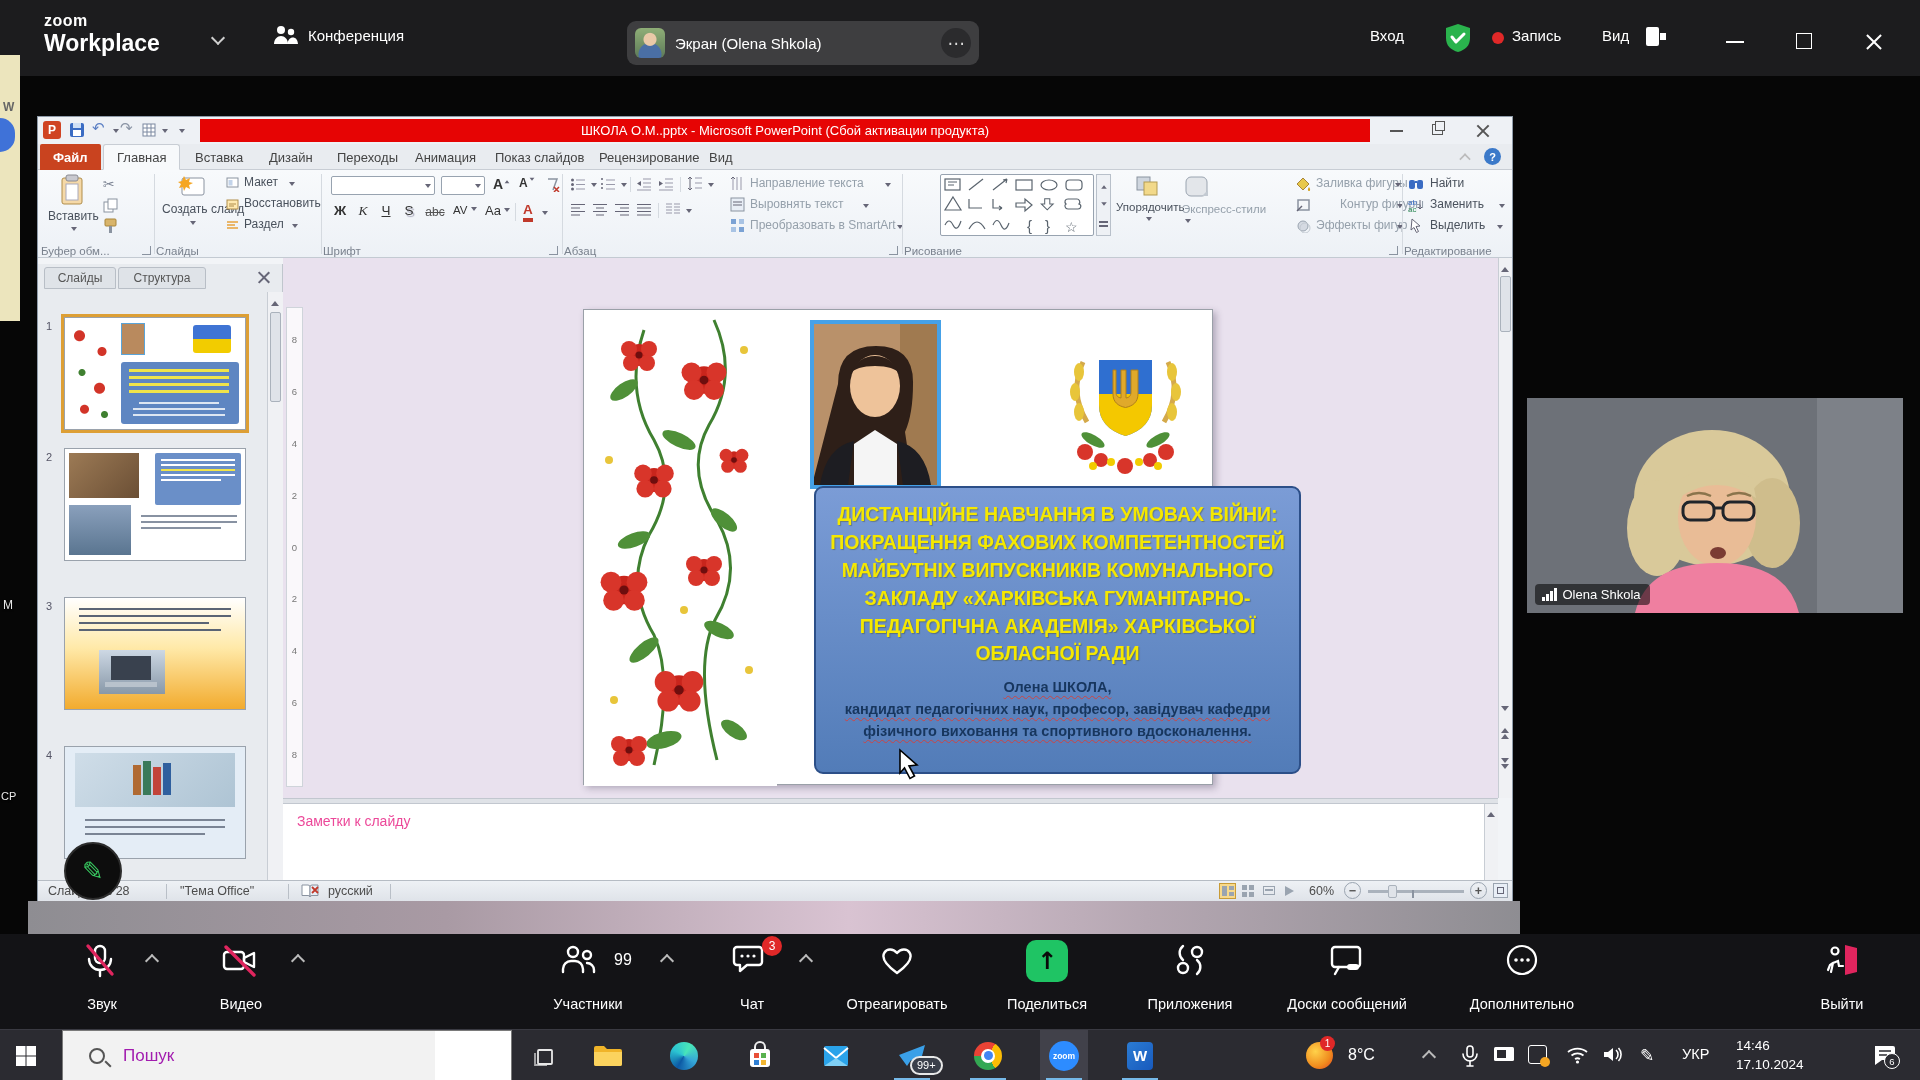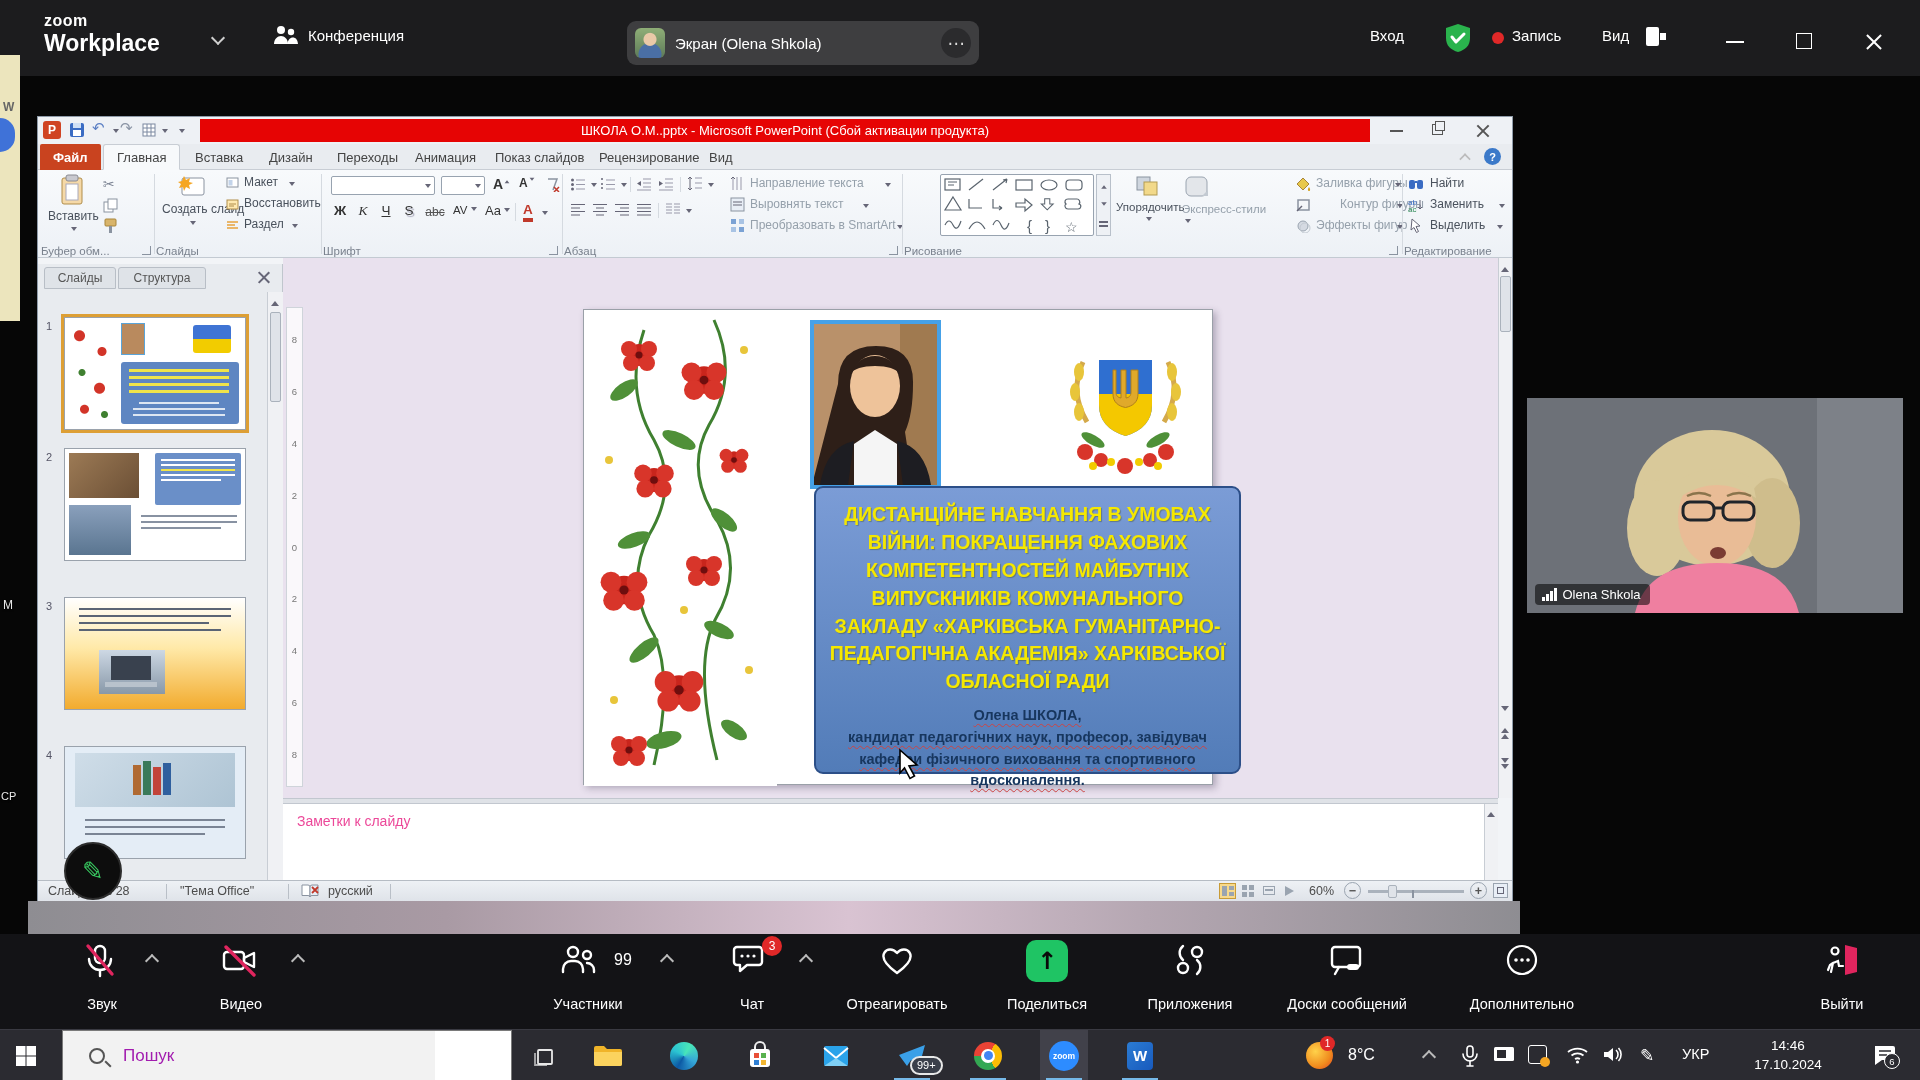--- a/index.html
+++ b/index.html
@@ -47,21 +47,21 @@
 .ptab{position:absolute;top:3px;height:22px;font-size:12px;color:#555;display:flex;align-items:center;justify-content:center;border:1px solid #b8bec6;border-radius:3px 3px 0 0;background:#dfe3e8}
 .thumb{position:absolute;left:26px;width:182px;background:#fff;border:1px solid #9aa2ac}
 .thumb.sel{outline:3px solid #dd9f35}
 .tnum{position:absolute;left:8px;font-size:11px;color:#556}
 .tline{position:absolute;background:#5a6475;height:2px}
 
 .editbg{left:245px;top:141px;width:1215px;height:540px;background:#e9e1ee}
 .hruler{left:543px;top:159px;width:920px;height:18px;background:#faf8fb;border:1px solid #cfd4da;color:#777;font-size:9.5px;text-align:center;line-height:17px;word-spacing:21px;overflow:hidden}
 .vruler{left:248px;top:190px;width:17px;height:480px;background:#faf8fb;border:1px solid #cfd4da;color:#777;font-size:9.5px;display:flex;flex-direction:column;justify-content:space-between;align-items:center;padding:26px 0}
 .slide{left:545px;top:192px;width:630px;height:476px;background:#fff;border:1px solid #9aa0a8;box-shadow:3px 3px 7px rgba(40,30,60,.3)}
-.bluebox{position:absolute;left:230px;top:176px;width:427px;height:288px;border-radius:9px;border:2px solid #2c4f88;background:linear-gradient(180deg,#7b9cd6,#527cb8);padding:13px 8px}
+.bluebox{position:absolute;left:230px;top:176px;width:487px;height:288px;border-radius:9px;border:2px solid #2c4f88;background:linear-gradient(180deg,#7b9cd6,#527cb8);padding:13px 8px}
 .stitle{color:#f5e800;font-weight:bold;font-size:19.5px;line-height:1.43;text-align:center;text-shadow:1px 1px 1px rgba(60,60,0,.35)}
 .sauthor{color:#17365e;font-weight:bold;font-size:14.5px;line-height:1.5;text-align:center;margin-top:9px;text-decoration:underline wavy #c44;text-decoration-thickness:1px;text-underline-offset:3px}
 .pframe{position:absolute;left:226px;top:10px;width:131px;height:169px;border:4px solid #45a1e8;background:#caa36b}
 
 .splitter{left:245px;top:681px;width:1215px;height:6px;background:#dfe2e7;border-top:1px solid #c2c7cf;border-bottom:1px solid #c2c7cf}
 .notes{left:245px;top:687px;width:1215px;height:76px;background:#fff}
 .sbar{left:0;top:763px;width:1474px;height:21px;background:linear-gradient(#eef1f5,#dfe3e9);border-top:1px solid #b6bcc4;font-size:12.5px;color:#4c4c4c}
 .ssep{position:absolute;top:3px;width:1px;height:15px;background:#b9bfc7}
 .scrollv{background:#f0f1f4;border-left:1px solid #c8cdd4}
 .sthumb{background:#dfe3e9;border:1px solid #aab2bc;border-radius:2px}
@@ -1002,21 +1002,21 @@
         <path d="M9 14a5 5 0 0 1 5 0"></path>
       </g>
       <circle cx="11.5" cy="17" r="1.6" fill="#fff"></circle>
     </svg>
   <svg class="ab trayic" style="left:1602px" width="23" height="19" viewBox="0 0 23 19">
       <path d="M2 7v5h4l5 4V3L6 7z" fill="#fff"></path>
       <path d="M14 5a6 6 0 0 1 0 9M16.5 3a9.5 9.5 0 0 1 0 13" stroke="#fff" stroke-width="1.6" fill="none"></path>
     </svg>
   <span class="ab glyph wtxt" style="left:1640px;top:15px;font-size:17px">✎</span>
   <span class="ab wtxt" style="left:1682px;top:16px;font-size:14.5px">УКР</span>
-  <div class="ab wtxt" style="left:1736px;top:7px;width:104px;text-align:center;font-size:13.5px;line-height:1.4">
+  <div class="ab wtxt" style="left:1736px;top:7px;width:104px;font-size:13.5px;line-height:1.4">
     <div>14:46</div>
     <div>17.10.2024</div>
   </div>
   <div class="ab" style="left:1872px;top:13px">
     <svg width="26" height="24" viewBox="0 0 26 24">
         <path d="M3 3h18a2 2 0 0 1 2 2v10a2 2 0 0 1-2 2H10l-7 5z" fill="#fff"></path>
         <path d="M7 8h12M7 12h8" stroke="#2b2b31" stroke-width="1.6"></path>
       </svg>
     <div class="ab ctr" style="left:12px;top:10px;width:16px;height:16px;border-radius:50%;background:#2b2b31;border:1.5px solid #fff;color:#fff;font-size:9.5px">6</div>
   </div>

